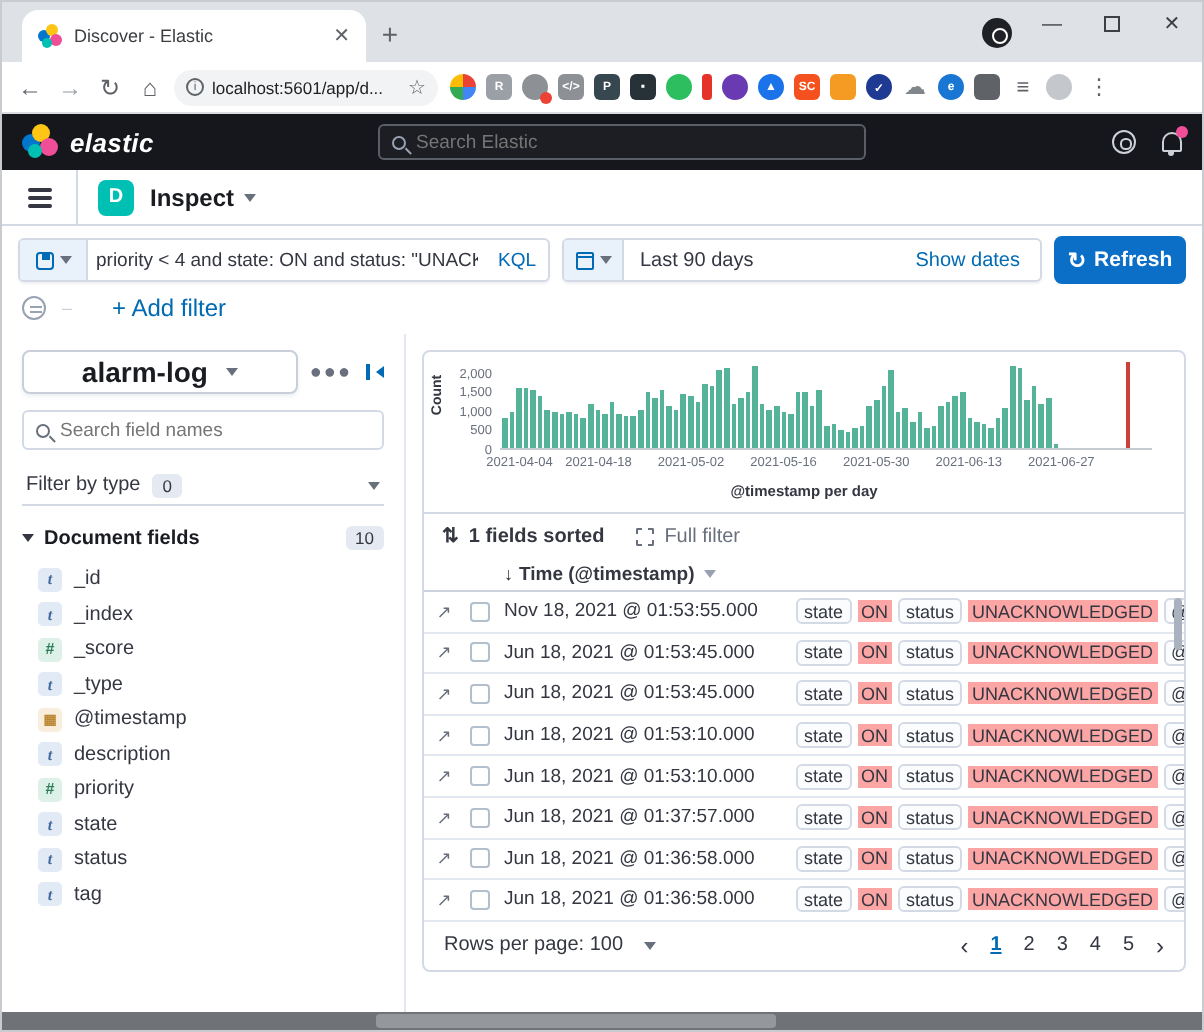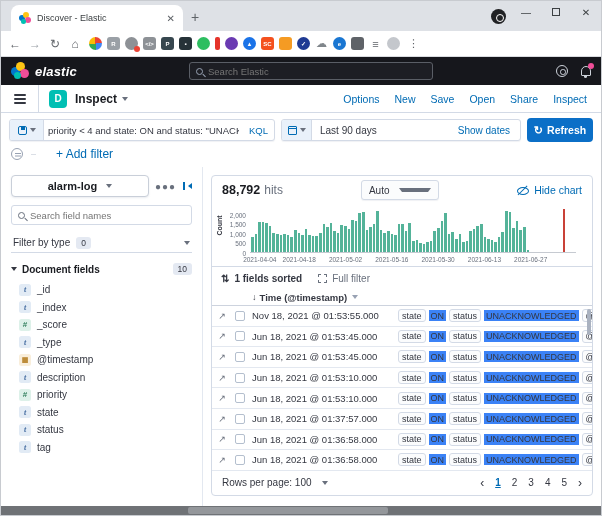--- a/index.html
+++ b/index.html
@@ -82,21 +82,21 @@
   .fcirc { width:12px; height:12px; border:1.3px solid #98a2b3; border-radius:50%; position:relative; }
   .fcirc::before { content:""; position:absolute; left:2.5px; top:3.5px; width:6px; height:1.2px; background:#98a2b3; box-shadow:0 2.5px 0 #98a2b3; }
   .fdash { color:#c9cfd9; font-size:9px; }
   .add-filter { font-size:12px; color:#006bb4;margin-left:12px; }
 
   
   .content { display:flex; padding:0 8px; height:346px; }
   .sidebar { width:194px; flex:none; border-right:1px solid #e3e8f0; padding:8px 10px 0 2px; }
   .idx-row { display:flex; align-items:center; gap:6px; }
   .idx-btn { flex:1; height:22px; border:1px solid #c9cfd9; border-radius:4px; background:#fff; display:flex; align-items:center; justify-content:center; gap:4px; box-shadow:0 1px 2px rgba(152,162,179,.2); }
-  .idx-btn b { font-size:11px; color:#1a1c21; }
+  .idx-btn b { font-size:14px; color:#1a1c21; }
   .dots3 { color:#69707d; font-size:10px; letter-spacing:1px; }
   .collapse-ic { width:10px; height:10px; position:relative; }
   .collapse-ic::before { content:""; position:absolute; right:7px; top:1px; width:1.6px; height:8px; background:#006bb4; }
   .collapse-ic::after { content:""; position:absolute; right:0; top:2px; border-top:3px solid transparent; border-bottom:3px solid transparent; border-right:4.5px solid #006bb4; }
   .fld-search { margin-top:8px; height:20px; border:1px solid #d3dae6; border-radius:3px; display:flex; align-items:center; padding:0 6px; gap:5px; background:#fff; }
   .fld-search .mag { border-color:#69707d; } .fld-search .mag::after { background:#69707d; }
   .fld-search input { border:none; outline:none; font-size:9.5px; color:#69707d; width:100%; font-family:"Liberation Sans",sans-serif; }
   .ftype { margin-top:8px; height:20px; border-bottom:1px solid #d3dae6; display:flex; align-items:center; gap:6px; padding:0 2px; }
   .ftype-label { font-size:10px; color:#343741; }
   .cnt-badge { background:#e4e9f2; border-radius:3px; font-size:8.5px; padding:1px 5px; color:#343741; }
@@ -148,21 +148,21 @@
   .grow.head { height:17px; border-bottom:1px solid #cdd3de; background:#fff; }
   .hcell { display:flex; align-items:center; font-size:9.5px; font-weight:bold; color:#343741; gap:3px; overflow:hidden; white-space:nowrap; }
   .hcell .caret { margin-left:2px; border-top-color:#98a2b3; }
   .hcell.doc .caret { margin-left:auto; margin-right:8px; }
   .sort-arrow { color:#343741; font-size:9px; }
   .expand-ic { color:#69707d; font-size:9px; text-align:center; }
   .cbox { width:10px; height:10px; border:1px solid #b4bfce; border-radius:2px; background:#fff; margin-left:3px; }
   .tcell { font-size:9.5px; color:#343741; white-space:nowrap; overflow:hidden; }
   .dcell { font-size:9px; white-space:nowrap; overflow:hidden; display:flex; align-items:center; gap:3px; padding-right:2px; }
   .fld-badge { border:1px solid #d3dae6; background:#fbfcfd; border-radius:3px; padding:0.5px 3px; color:#343741; flex:none; }
-  .mark { background:#3b82f6; padding:0.5px 2px; color:#343741; flex:none; }
+  .mark { background:#fca5a5; padding:0.5px 2px; color:#343741; flex:none; }
   .vscroll { position:absolute; right:1px; top:20px; width:4px; height:26px; background:#aab2c0; border-radius:2px; }
 
   .tbl-footer { height:24px; display:flex; align-items:center; padding:0 10px; }
   .rpp { display:flex; align-items:center; gap:5px; font-size:10px; color:#343741; }
   .pager { margin-left:auto; display:flex; align-items:center; gap:11px; font-size:10px; color:#343741; }
   .pager .pg-prev, .pager .pg-next { color:#343741; font-size:12px; }
   .pager .cur { color:#006bb4; font-weight:bold; text-decoration:underline; }
 
   .bottom-strip { position:absolute; left:0; right:0; bottom:0; height:9px; background:#6f7276; }
   .bottom-thumb { position:absolute; left:187px; width:200px; top:1px; bottom:1px; background:#94979b; border-radius:2px; }
@@ -192,20 +192,25 @@
         </span>
       <span>✕</span>
     </div>
   </div>
 
   <div class="toolbar">
     <span class="nav-ic">←</span>
     <span class="nav-ic dim">→</span>
     <span class="nav-ic">↻</span>
     <span class="nav-ic">⌂</span>
+    <div class="omnibox">
+      <span class="info-ic">i</span>
+      <span class="url">localhost:5601/app/d...</span>
+      <span class="star">☆</span>
+    </div>
     <div class="ext-row" id="ext-row">
         <span class="ext circle pinwheel"></span>
         <span class="ext square" style="background: rgb(154, 160, 166); color: rgb(255, 255, 255);">R</span>
         <span class="ext circle" style="background: rgb(141, 145, 150); color: rgb(255, 255, 255);">
           <span class="bdg" style="background: rgb(234, 67, 53);"></span>
         </span>
         <span class="ext square" style="background: rgb(141, 145, 150); color: rgb(255, 255, 255);">&lt;/&gt;</span>
         <span class="ext square" style="background: rgb(55, 71, 79); color: rgb(255, 255, 255);">P</span>
         <span class="ext square" style="background: rgb(38, 50, 56); color: rgb(255, 255, 255);">▪</span>
         <span class="ext circle" style="background: rgb(45, 190, 96); color: rgb(255, 255, 255);"></span>
@@ -244,28 +249,20 @@
     </div>
   </div>
 
   <div class="app-bar">
     <div class="burger">
         <i></i>
       </div>
     <span class="app-badge">D</span>
     <span class="app-name">Inspect</span>
     <span class="caret"></span>
-    <div class="app-links" id="app-links">
-        <span>Options</span>
-        <span>New</span>
-        <span>Save</span>
-        <span>Open</span>
-        <span>Share</span>
-        <span>Inspect</span>
-      </div>
   </div>
 
   <div class="query-row">
     <div class="qbox">
       <span class="qsave">
           <span class="disk"></span>
           <span class="caret" style="margin-left:0"></span>
         </span>
       <input value="priority &lt; 4 and state: ON and status: &quot;UNACKNOV" style="">
       <span class="kql">KQL</span>
@@ -355,32 +352,20 @@
           <div class="frow">
             <span class="ficon string">t</span>
             <span class="fname">tag</span>
           </div>
         </div>
     </div>
 
     <div class="main">
       <div class="panel">
 
-        <div class="hits-row">
-          <span class="hits-num">88,792</span>
-          <span class="hits-lbl">hits</span>
-          <div class="interval">
-            <span>Auto</span>
-              <span class="caret"></span>
-          </div>
-          <span class="hide-chart">
-            <span class="eye-slash"></span>
-            <span>Hide chart</span>
-          </span>
-        </div>
 
         <div class="chart-wrap">
           <span class="count-lbl">Count</span>
           <div class="yticks" id="yticks">
               <span style="bottom: 13px;">0</span>
               <span style="bottom: 22.5652px;">500</span>
               <span style="bottom: 32.1304px;">1,000</span>
               <span style="bottom: 41.6957px;">1,500</span>
               <span style="bottom: 51.2609px;">2,000</span>
             </div>
@@ -470,20 +455,21 @@
           <div class="xticks" id="xticks">
               <span style="left: 3%;">2021-04-04</span>
               <span style="left: 15.1%;">2021-04-18</span>
               <span style="left: 29.3%;">2021-05-02</span>
               <span style="left: 43.5%;">2021-05-16</span>
               <span style="left: 57.7%;">2021-05-30</span>
               <span style="left: 71.9%;">2021-06-13</span>
               <span style="left: 86.1%;">2021-06-27</span>
             </div>
         </div>
+        <div class="xlabel">@timestamp per day</div>
 
         <div class="tbl-toolbar">
           <span class="sorted">
             <span class="updn">⇅</span>
             <span>1 fields sorted</span>
           </span>
           <span class="fullscreen">
             <span class="fs-ic"></span>
             <span>Full filter</span>
           </span>

